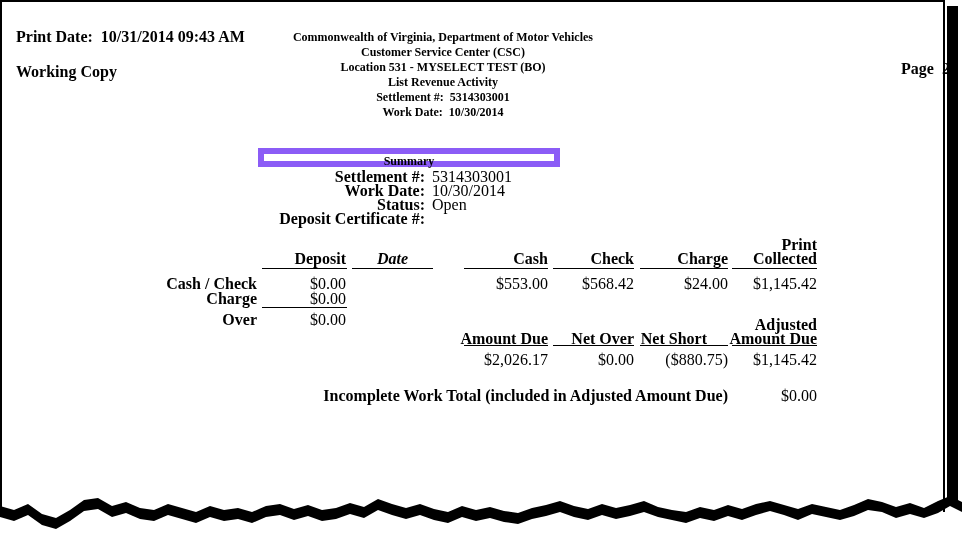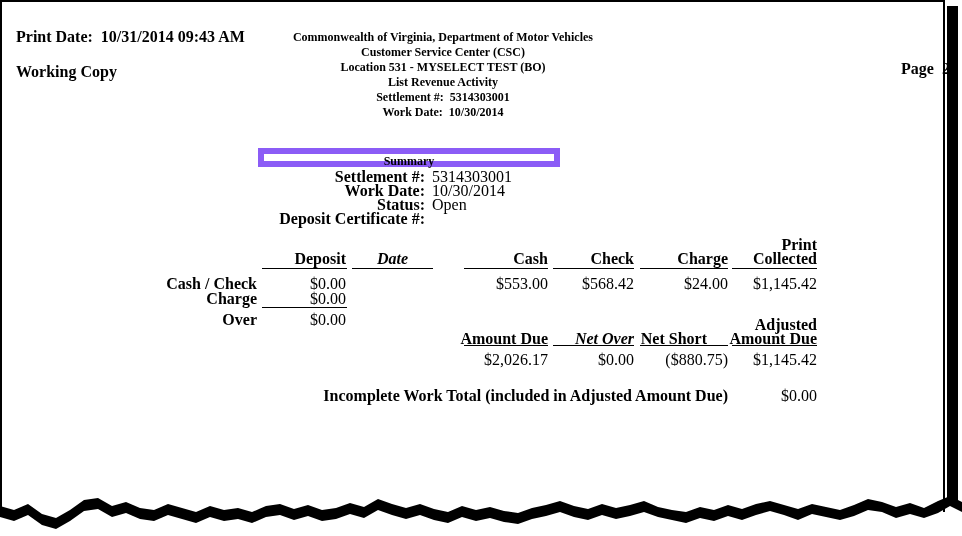--- a/index.html
+++ b/index.html
@@ -93,21 +93,21 @@
   <div class="abs fs12 r" style="left:717px; top:277px; width:100px;">$1,145.42</div>
 
   <div class="abs b fs12 r" style="left:117px; top:292px; width:140px;">Charge</div>
   <div class="abs fs12 r" style="left:246px; top:292px; width:100px;">$0.00</div>
   <div class="rule" style="left:262px; top:307px; width:85px;"></div>
 
   <div class="abs b fs12 r" style="left:117px; top:313px; width:140px;">Over</div>
   <div class="abs fs12 r" style="left:246px; top:313px; width:100px;">$0.00</div>
 
   <div class="abs b fs12 r" style="left:448px; top:332px; width:100px;">Amount Due</div>
-  <div class="abs b fs12 r" style="left:534px; top:332px; width:100px;font-style:italic;">Net Over</div>
+  <div class="abs b fs12 r" style="left:534px; top:332px; width:100px;">Net Over</div>
   <div class="abs b fs12 r" style="left:607px; top:332px; width:100px;">Net Short</div>
   <div class="abs b fs12 r" style="left:717px; top:318px; width:100px;">
     <div>Adjusted</div>
     <div>Amount Due</div>
   </div>
   <div class="rule" style="left:464px; top:345px; width:84px;"></div>
   <div class="rule" style="left:553px; top:345px; width:81px;"></div>
   <div class="rule" style="left:640px; top:345px; width:88px;"></div>
   <div class="rule" style="left:732px; top:345px; width:85px;"></div>
 

